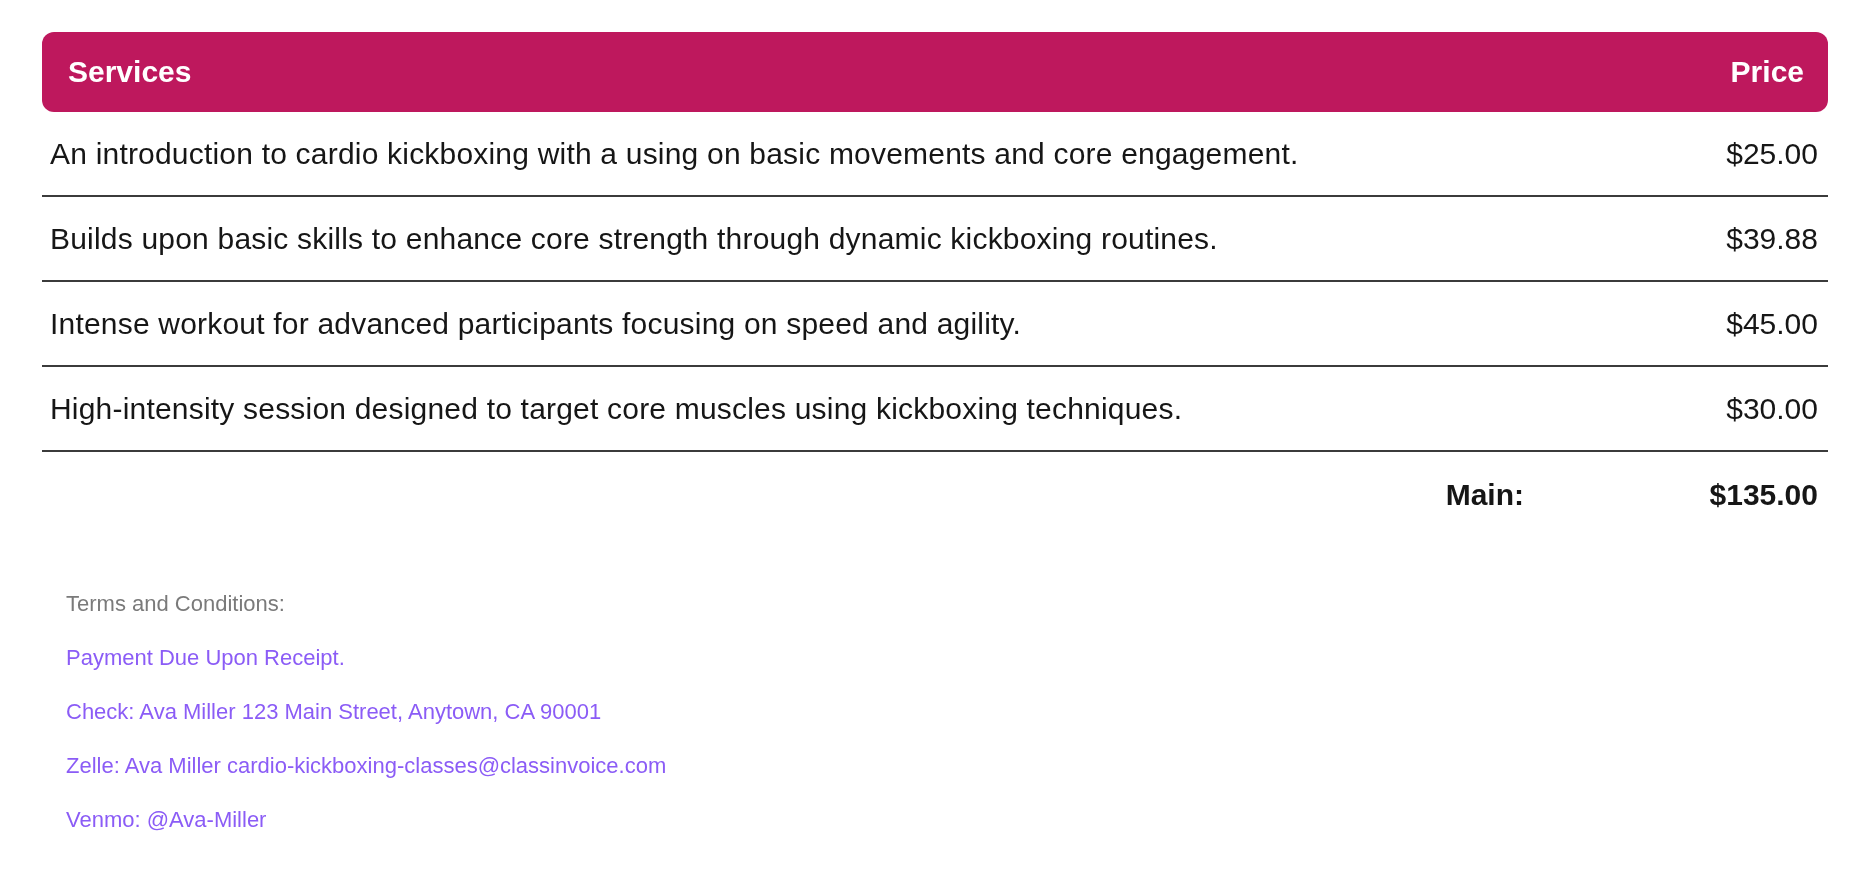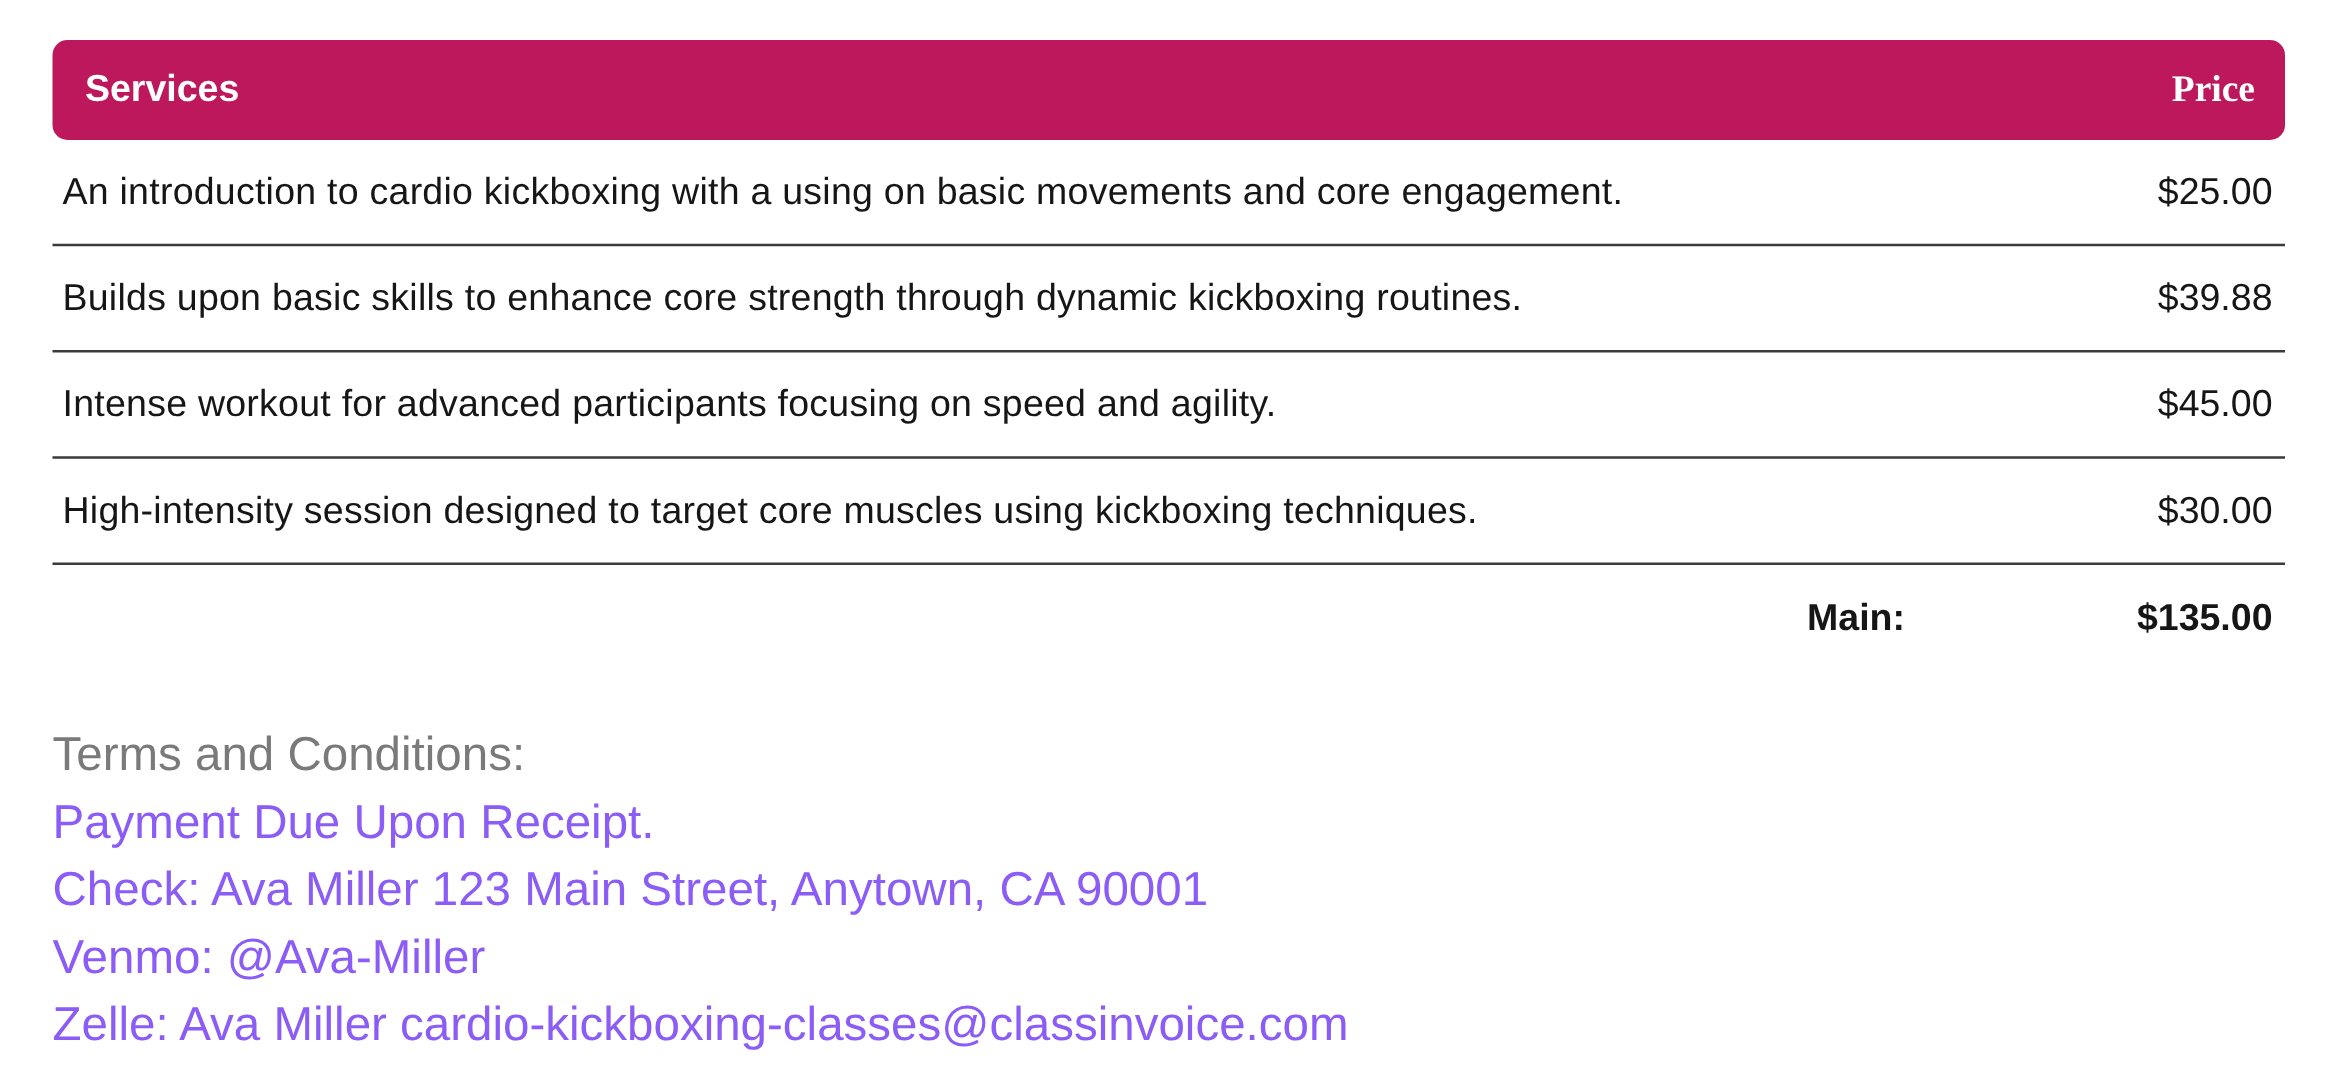--- a/index.html
+++ b/index.html
@@ -34,21 +34,20 @@
   th.col-services {
     text-align: left;
     padding-left: 26px;
     border-radius: 12px 0 0 12px;
   }
   th.col-price {
     text-align: right;
     padding-right: 24px;
     border-radius: 0 12px 12px 0;
     width: 212px;
-    font-family: Liberation Serif, serif;
   }
   table.services-table td {
     height: 85px;
     vertical-align: middle;
     border-bottom: 2px solid #3b3b3b;
     color: #161616;
   }
   td.cell-desc {
     text-align: left;
     padding-left: 8px;
@@ -63,22 +62,23 @@
   tr.total-row td {
     border-bottom: none;
     font-weight: 700;
   }
   tr.total-row td.total-label-cell {
     text-align: right;
     padding-right: 92px;
   }
   .terms {
     margin-top: 40px;
-    font-size: 38px;
+    font-size: 22px;
     line-height: 54px;
+    margin-left: 24px;
   }
   .terms-heading {
     color: #7a7a7a;
     margin: 0;
     font-weight: 400;
   }
   .terms-line {
     color: #8b5cf6;
     margin: 0;
   }
@@ -116,17 +116,17 @@
         <td class="total-label-cell">Main:</td>
         <td class="cell-price">$135.00</td>
       </tr>
     </tbody>
   </table>
 
   <div class="terms">
     <p class="terms-heading">Terms and Conditions:</p>
     <p class="terms-line">Payment Due Upon Receipt.</p>
     <p class="terms-line">Check: Ava Miller 123 Main Street, Anytown, CA 90001</p>
+    <p class="terms-line">Zelle: Ava Miller cardio-kickboxing-classes@classinvoice.com</p>
     <p class="terms-line">Venmo: @Ava-Miller</p>
-    <p class="terms-line">Zelle: Ava Miller cardio-kickboxing-classes@classinvoice.com</p>
   </div>
 
 </div>
 
 </body></html>

